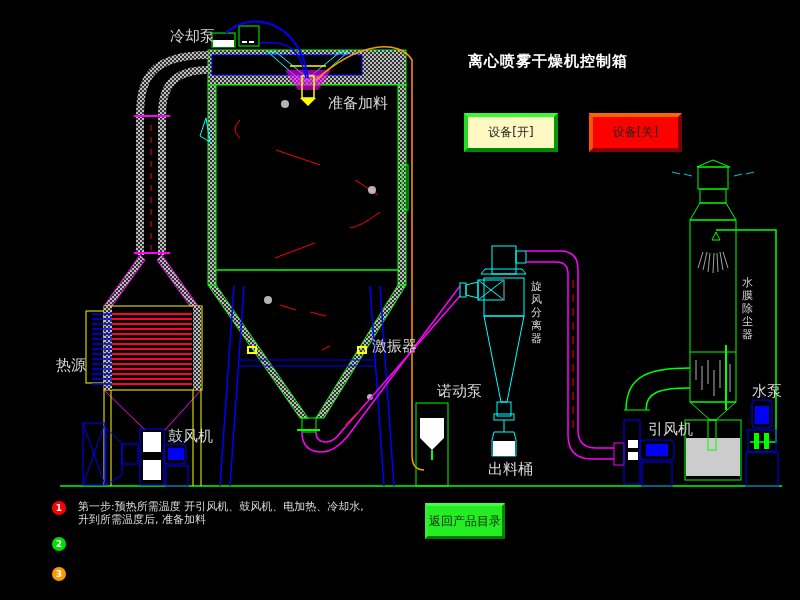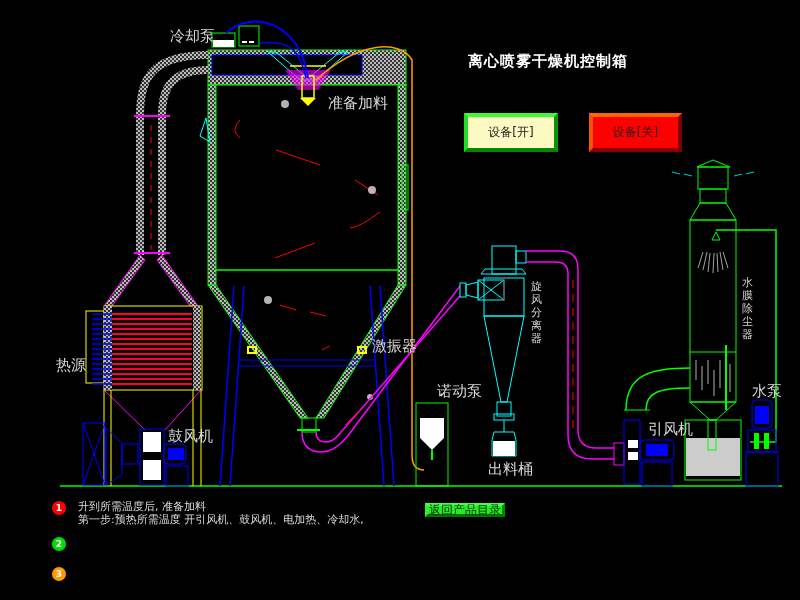--- a/index.html
+++ b/index.html
@@ -10,21 +10,21 @@
   .vlbl { position:absolute; font-size:11px; color:#d8d8d8; width:12px; line-height:13px; word-break:break-all; }
   .title { position:absolute; left:468px; top:52px; font-size:15px; font-weight:bold; color:#fff; letter-spacing:1px; }
   .bevel-btn { position:absolute; display:flex; align-items:center; justify-content:center;
                font-size:12px; color:#202020; box-sizing:border-box; cursor:pointer; }
   .btn-on { left:464px; top:113px; width:94px; height:39px; background:#fef9c3;
             border-top:4px solid #33ff33; border-left:4px solid #22dd22;
             border-bottom:4px solid #008800; border-right:4px solid #009900; }
   .btn-off { left:589px; top:113px; width:93px; height:39px; background:#ff0000;
              border-top:4px solid #ff6600; border-left:4px solid #ff5500;
              border-bottom:4px solid #880000; border-right:4px solid #770000; }
-  .btn-return { left:425px; top:503px; width:80px; height:14px; background:#22ee22;
+  .btn-return { left:425px; top:503px; width:80px; height:36px; background:#22ee22;
                 border-top:3px solid #44ff44; border-left:3px solid #33ee33;
                 border-bottom:3px solid #007700; border-right:3px solid #008800;
                 font-size:12px; color:#102010; }
   .step { position:absolute; left:52px; display:flex; align-items:flex-start; }
   .step-num { width:14px; height:14px; border-radius:50%; font-size:9px; font-weight:bold;
               display:flex; align-items:center; justify-content:center; color:#fff; margin-right:12px; margin-top:1px; }
   .step-text { font-size:11px; color:#dcdcdc; line-height:13px; }
 </style>
 </head>
 <body>
@@ -289,22 +289,22 @@
 <div class="lbl" style="left:437px;top:382px">诺动泵</div>
 <div class="vlbl" style="left:531px;top:280px">旋风分离器</div>
 <div class="lbl" style="left:488px;top:460px">出料桶</div>
 <div class="lbl" style="left:648px;top:420px">引风机</div>
 <div class="vlbl" style="left:742px;top:276px">水膜除尘器</div>
 <div class="lbl" style="left:752px;top:382px">水泵</div>
 
 <div class="step" style="top:500px">
   <div class="step-num" style="background:#ff0000">1</div>
   <div class="step-text">
+    <div>第一步:预热所需温度   开引风机、鼓风机、电加热、冷却水,</div>
     <div>升到所需温度后, 准备加料</div>
-    <div>第一步:预热所需温度   开引风机、鼓风机、电加热、冷却水,</div>
   </div>
 </div>
 <div class="step" style="top:536px">
   <div class="step-num" style="background:#00dd00">2</div>
 </div>
 <div class="step" style="top:566px">
   <div class="step-num" style="background:#ff9900">3</div>
 </div>
 
 </body></html>

